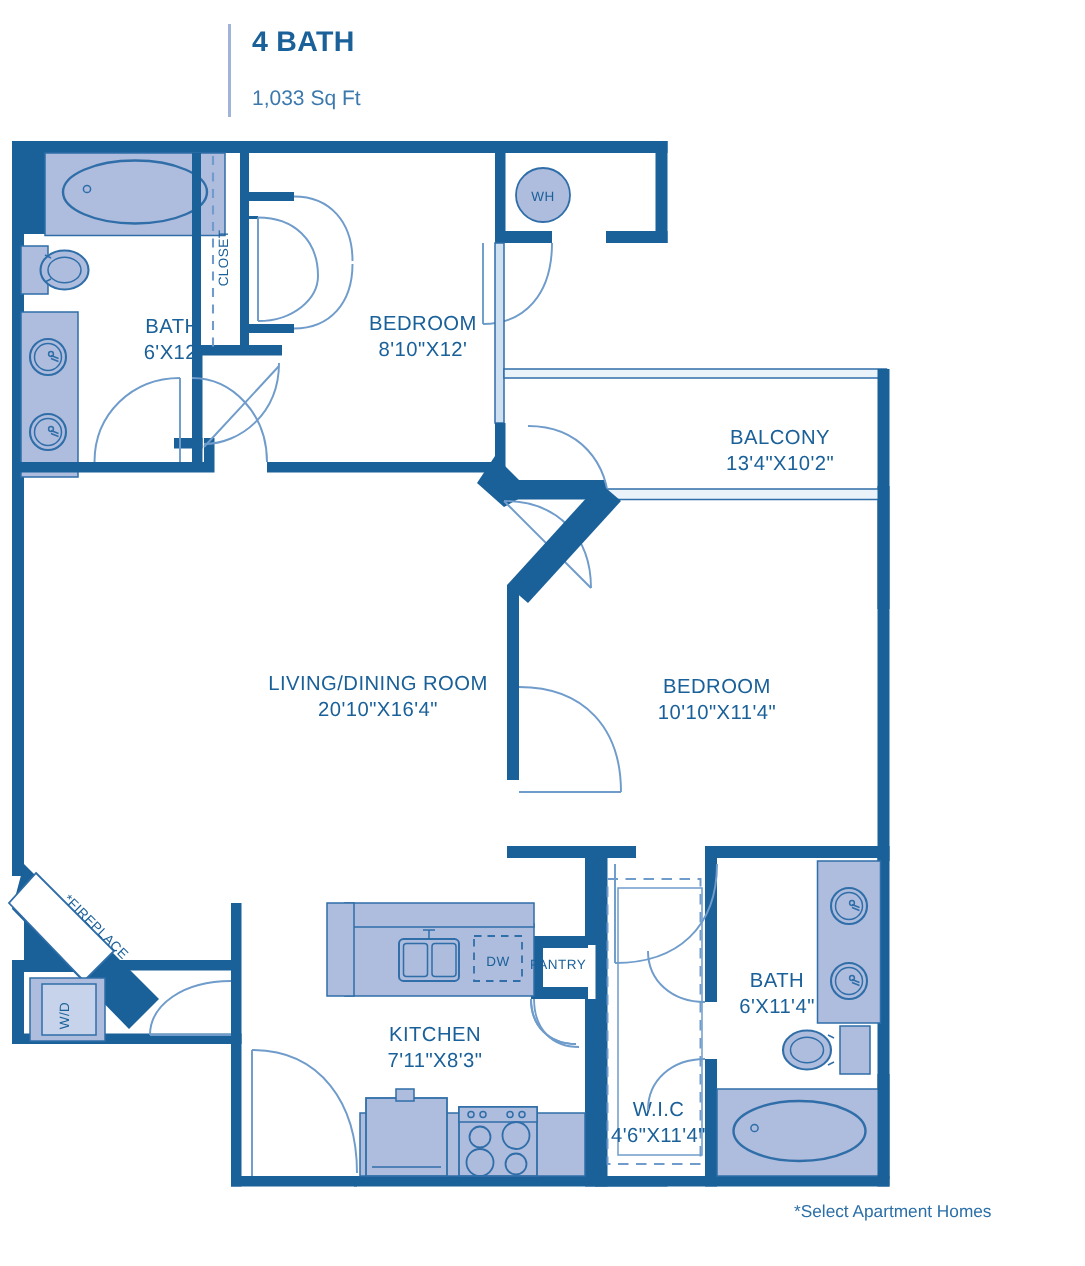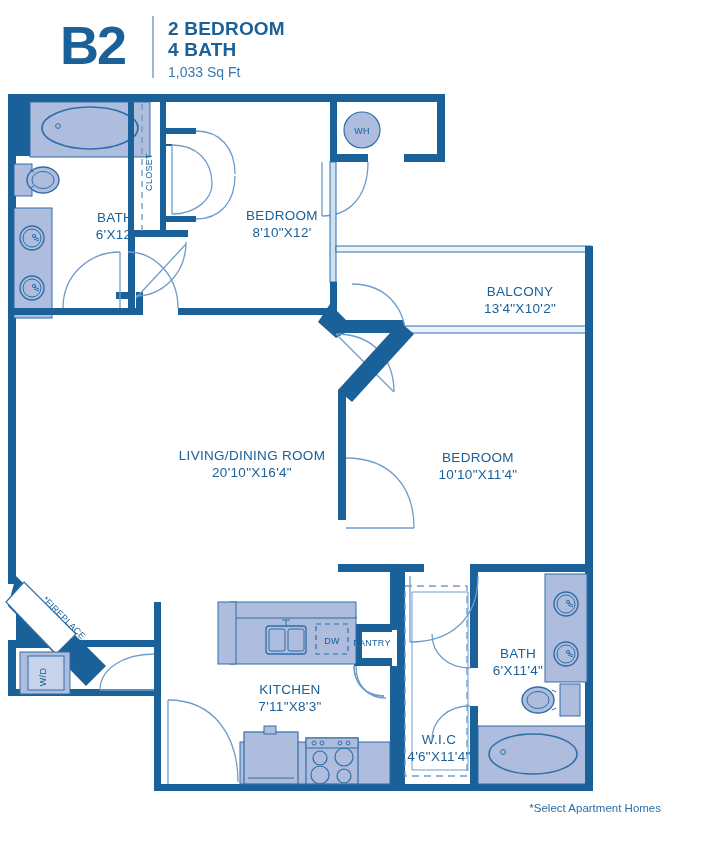--- a/index.html
+++ b/index.html
@@ -23,21 +23,21 @@
     background:#9fb4d8;
   }
   .hdr-text{
     position:absolute;left:168px;top:18px;
   }
   .hdr-line1,.hdr-line2{
     font-size:19px;font-weight:bold;line-height:21px;color:#1a6099;
     letter-spacing:.2px;
   }
   .hdr-sqft{
-    font-size:14px;line-height:20px;color:#3b78ad;margin-top:2px;
+    font-size:14px;line-height:20px;color:#3b78ad;margin-top:16px;
   }
   .plan-wrap{position:absolute;left:0;top:86px;width:723px;height:740px;}
   svg{display:block;}
   .rm-label{
     font-family:"Liberation Sans", sans-serif;
     font-size:13.5px;
     fill:#1a6099;
     text-anchor:middle;
     letter-spacing:.3px;
   }
@@ -57,24 +57,22 @@
   }
   .footnote{
     position:absolute;right:62px;bottom:30px;
     font-size:11.5px;color:#2a6fa8;
   }
 </style>
 </head>
 <body>
 
 <div class="header">
-  <div class="plan-code">B2</div>
   <div class="divider"></div>
   <div class="hdr-text">
-    <div class="hdr-line1">2 BEDROOM</div>
     <div class="hdr-line2">4 BATH</div>
     <div class="hdr-sqft">1,033 Sq Ft</div>
   </div>
 </div>
 
 <div class="plan-wrap">
 <svg width="723" height="740" viewBox="0 0 723 740" xmlns="http://www.w3.org/2000/svg">
 
   <defs>
     <g id="sink-basin">

